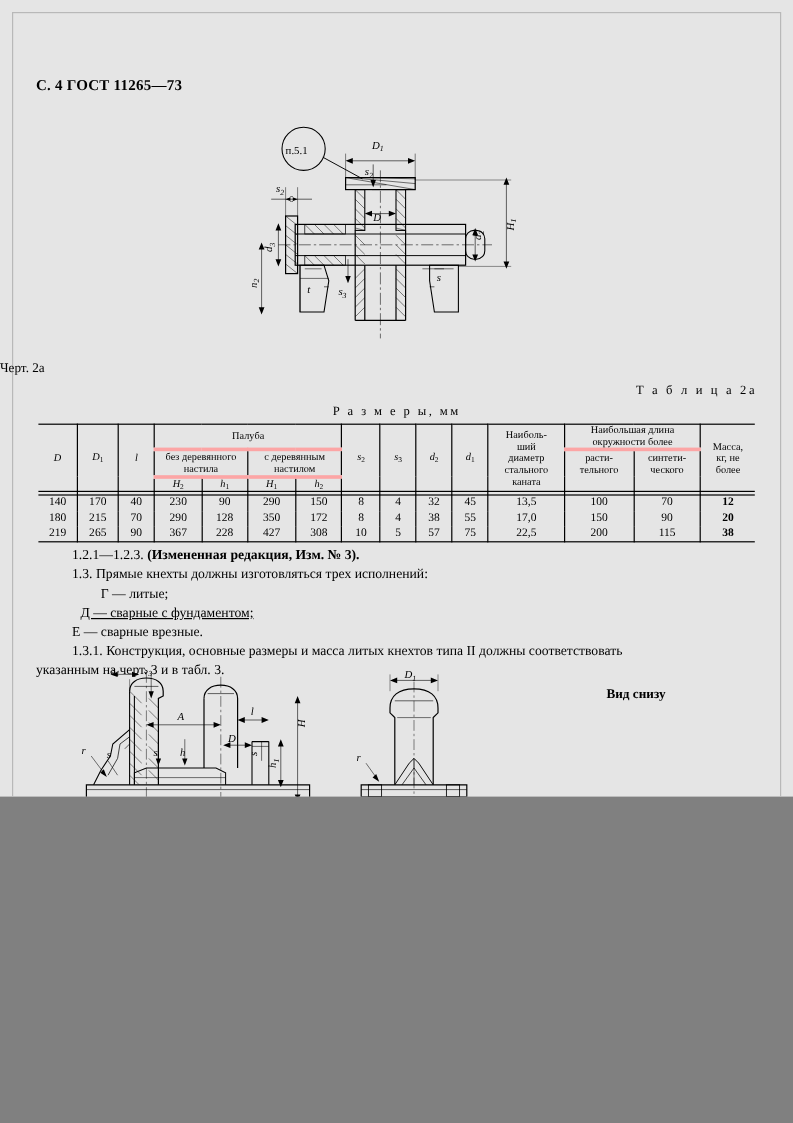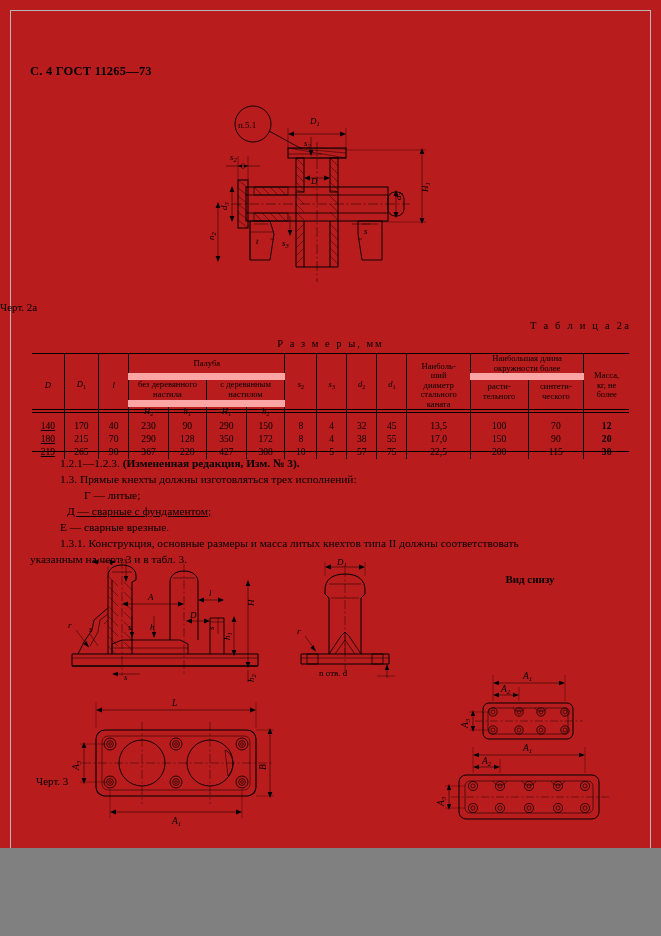--- a/index.html
+++ b/index.html
@@ -3,22 +3,22 @@
 <meta charset="utf-8">
 <style>
   html, body {
     margin: 0;
     padding: 0;
     background: #808080;
   }
   .page {
     position: relative;
     width: 661px;
-    height: 848px;
-    background: #b91c1c;
+    height: 664px;
+    background: #e5e5e5;
     overflow: hidden;
     font-family: "Liberation Serif", "DejaVu Serif", serif;
     color: #000;
   }
   .page-border {
     position: absolute;
     left: 10px; top: 10px;
     width: 641px; height: 916px;
     border: 1px solid #b8b8b8;
     box-sizing: border-box;
@@ -78,23 +78,23 @@
   table.sizes th, table.sizes td {
     border-left: 1px solid #000;
     border-right: 1px solid #000;
     text-align: center;
     vertical-align: middle;
     padding: 0 1px;
   }
   table.sizes thead tr:first-child th { border-top: 1.6px solid #000; }
   table.sizes th.nob-l { border-left: none; }
   table.sizes th.nob-r { border-right: none; }
-  table.sizes td.nob-l { border-left: none; text-decoration: underline; }
+  table.sizes td.nob-l { border-left: none; }
   table.sizes td.nob-r { border-right: none; font-weight: bold; }
-  table.sizes th.bb { border-bottom: 7px solid #fca5a5; }
+  table.sizes th.bb { border-bottom: 3px solid #fca5a5; }
   table.sizes tbody tr:first-child td { padding-top: 3px; }
   table.sizes tbody td { font-size: 9.6px; height: 13px; }
   .dblrule {
     position: absolute;
     left: 32px;
     width: 597px;
     border-top: 1.4px solid #000;
     height: 2px;
     border-bottom: 0.9px solid #000;
   }

